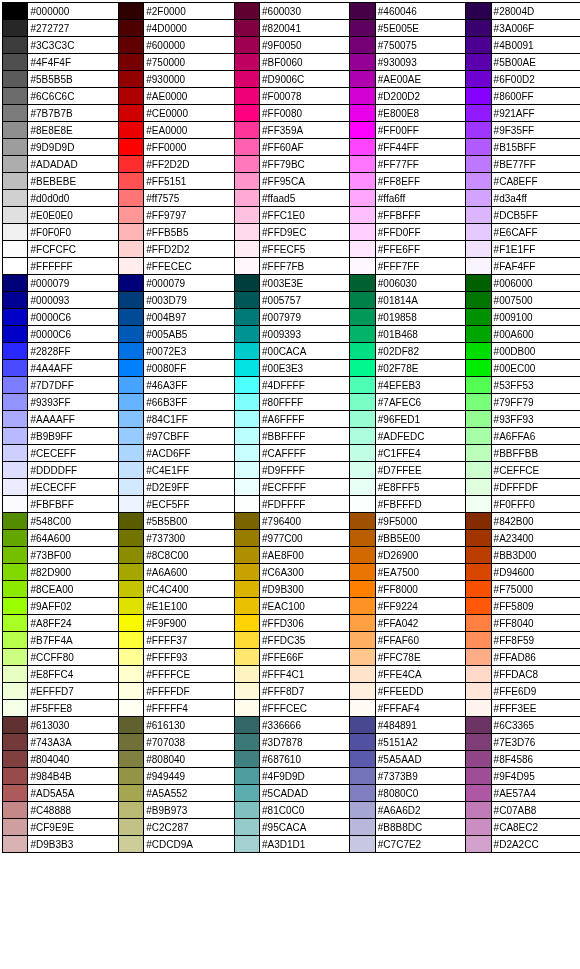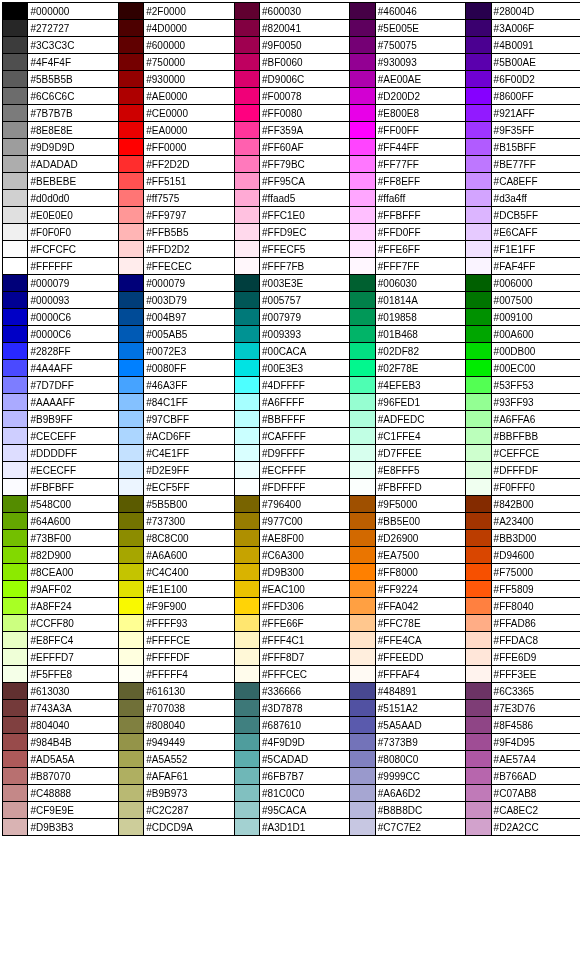--- a/index.html
+++ b/index.html
@@ -284,20 +284,32 @@
           <td class="sw" style="background:#46A3FF"></td>
           <td class="lbl">#46A3FF</td>
           <td class="sw" style="background:#4DFFFF"></td>
           <td class="lbl">#4DFFFF</td>
           <td class="sw" style="background:#4EFEB3"></td>
           <td class="lbl">#4EFEB3</td>
           <td class="sw" style="background:#53FF53"></td>
           <td class="lbl">#53FF53</td>
         </tr>
         <tr>
+          <td class="sw" style="background:#9393FF"></td>
+          <td class="lbl">#9393FF</td>
+          <td class="sw" style="background:#66B3FF"></td>
+          <td class="lbl">#66B3FF</td>
+          <td class="sw" style="background:#80FFFF"></td>
+          <td class="lbl">#80FFFF</td>
+          <td class="sw" style="background:#7AFEC6"></td>
+          <td class="lbl">#7AFEC6</td>
+          <td class="sw" style="background:#79FF79"></td>
+          <td class="lbl">#79FF79</td>
+        </tr>
+        <tr>
           <td class="sw" style="background:#AAAAFF"></td>
           <td class="lbl">#AAAAFF</td>
           <td class="sw" style="background:#84C1FF"></td>
           <td class="lbl">#84C1FF</td>
           <td class="sw" style="background:#A6FFFF"></td>
           <td class="lbl">#A6FFFF</td>
           <td class="sw" style="background:#96FED1"></td>
           <td class="lbl">#96FED1</td>
           <td class="sw" style="background:#93FF93"></td>
           <td class="lbl">#93FF93</td>
@@ -440,20 +452,32 @@
           <td class="sw" style="background:#F9F900"></td>
           <td class="lbl">#F9F900</td>
           <td class="sw" style="background:#FFD306"></td>
           <td class="lbl">#FFD306</td>
           <td class="sw" style="background:#FFA042"></td>
           <td class="lbl">#FFA042</td>
           <td class="sw" style="background:#FF8040"></td>
           <td class="lbl">#FF8040</td>
         </tr>
         <tr>
+          <td class="sw" style="background:#B7FF4A"></td>
+          <td class="lbl">#B7FF4A</td>
+          <td class="sw" style="background:#FFFF37"></td>
+          <td class="lbl">#FFFF37</td>
+          <td class="sw" style="background:#FFDC35"></td>
+          <td class="lbl">#FFDC35</td>
+          <td class="sw" style="background:#FFAF60"></td>
+          <td class="lbl">#FFAF60</td>
+          <td class="sw" style="background:#FF8F59"></td>
+          <td class="lbl">#FF8F59</td>
+        </tr>
+        <tr>
           <td class="sw" style="background:#CCFF80"></td>
           <td class="lbl">#CCFF80</td>
           <td class="sw" style="background:#FFFF93"></td>
           <td class="lbl">#FFFF93</td>
           <td class="sw" style="background:#FFE66F"></td>
           <td class="lbl">#FFE66F</td>
           <td class="sw" style="background:#FFC78E"></td>
           <td class="lbl">#FFC78E</td>
           <td class="sw" style="background:#FFAD86"></td>
           <td class="lbl">#FFAD86</td>
@@ -548,32 +572,20 @@
           <td class="sw" style="background:#A5A552"></td>
           <td class="lbl">#A5A552</td>
           <td class="sw" style="background:#5CADAD"></td>
           <td class="lbl">#5CADAD</td>
           <td class="sw" style="background:#8080C0"></td>
           <td class="lbl">#8080C0</td>
           <td class="sw" style="background:#AE57A4"></td>
           <td class="lbl">#AE57A4</td>
         </tr>
         <tr>
-          <td class="sw" style="background:#B87070"></td>
-          <td class="lbl">#B87070</td>
-          <td class="sw" style="background:#AFAF61"></td>
-          <td class="lbl">#AFAF61</td>
-          <td class="sw" style="background:#6FB7B7"></td>
-          <td class="lbl">#6FB7B7</td>
-          <td class="sw" style="background:#9999CC"></td>
-          <td class="lbl">#9999CC</td>
-          <td class="sw" style="background:#B766AD"></td>
-          <td class="lbl">#B766AD</td>
-        </tr>
-        <tr>
           <td class="sw" style="background:#C48888"></td>
           <td class="lbl">#C48888</td>
           <td class="sw" style="background:#B9B973"></td>
           <td class="lbl">#B9B973</td>
           <td class="sw" style="background:#81C0C0"></td>
           <td class="lbl">#81C0C0</td>
           <td class="sw" style="background:#A6A6D2"></td>
           <td class="lbl">#A6A6D2</td>
           <td class="sw" style="background:#C07AB8"></td>
           <td class="lbl">#C07AB8</td>

